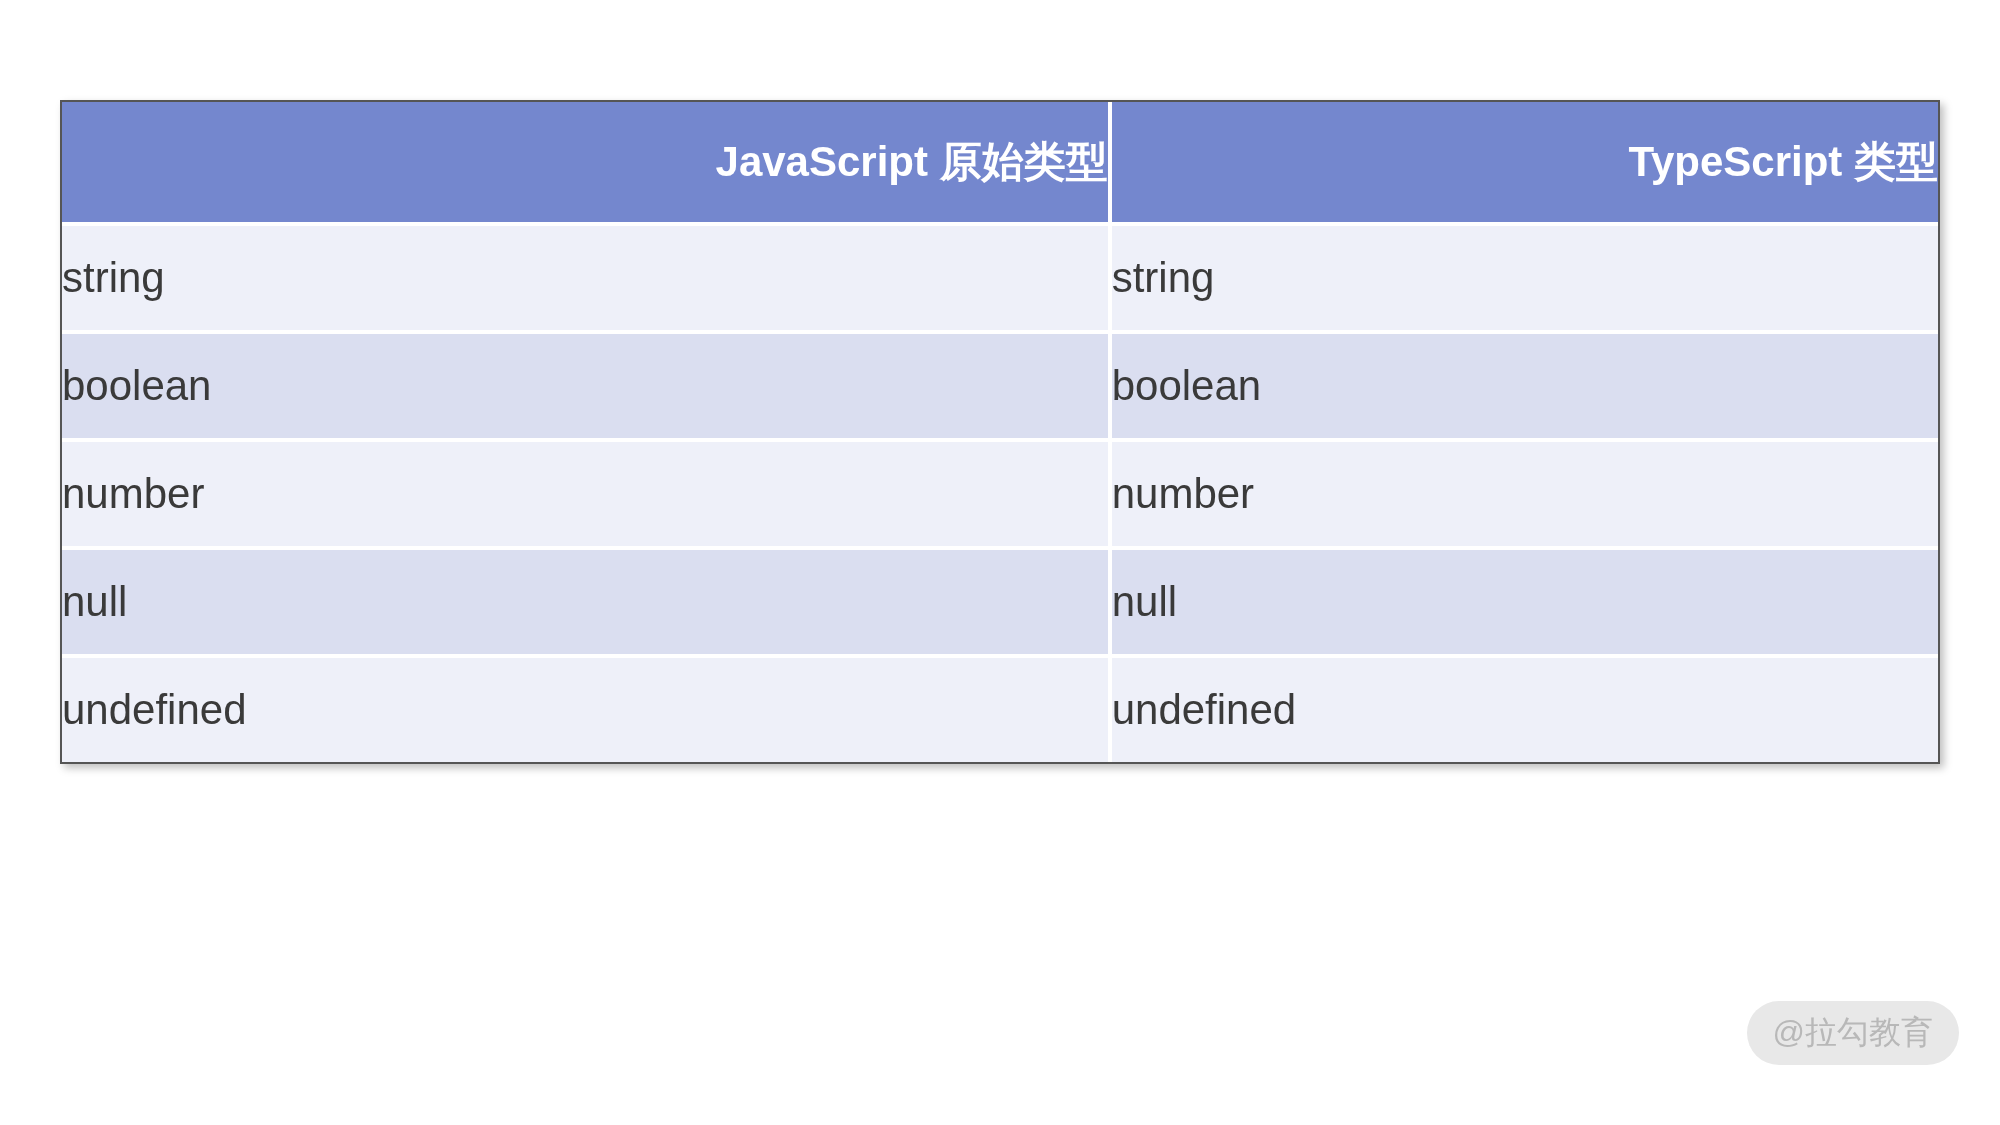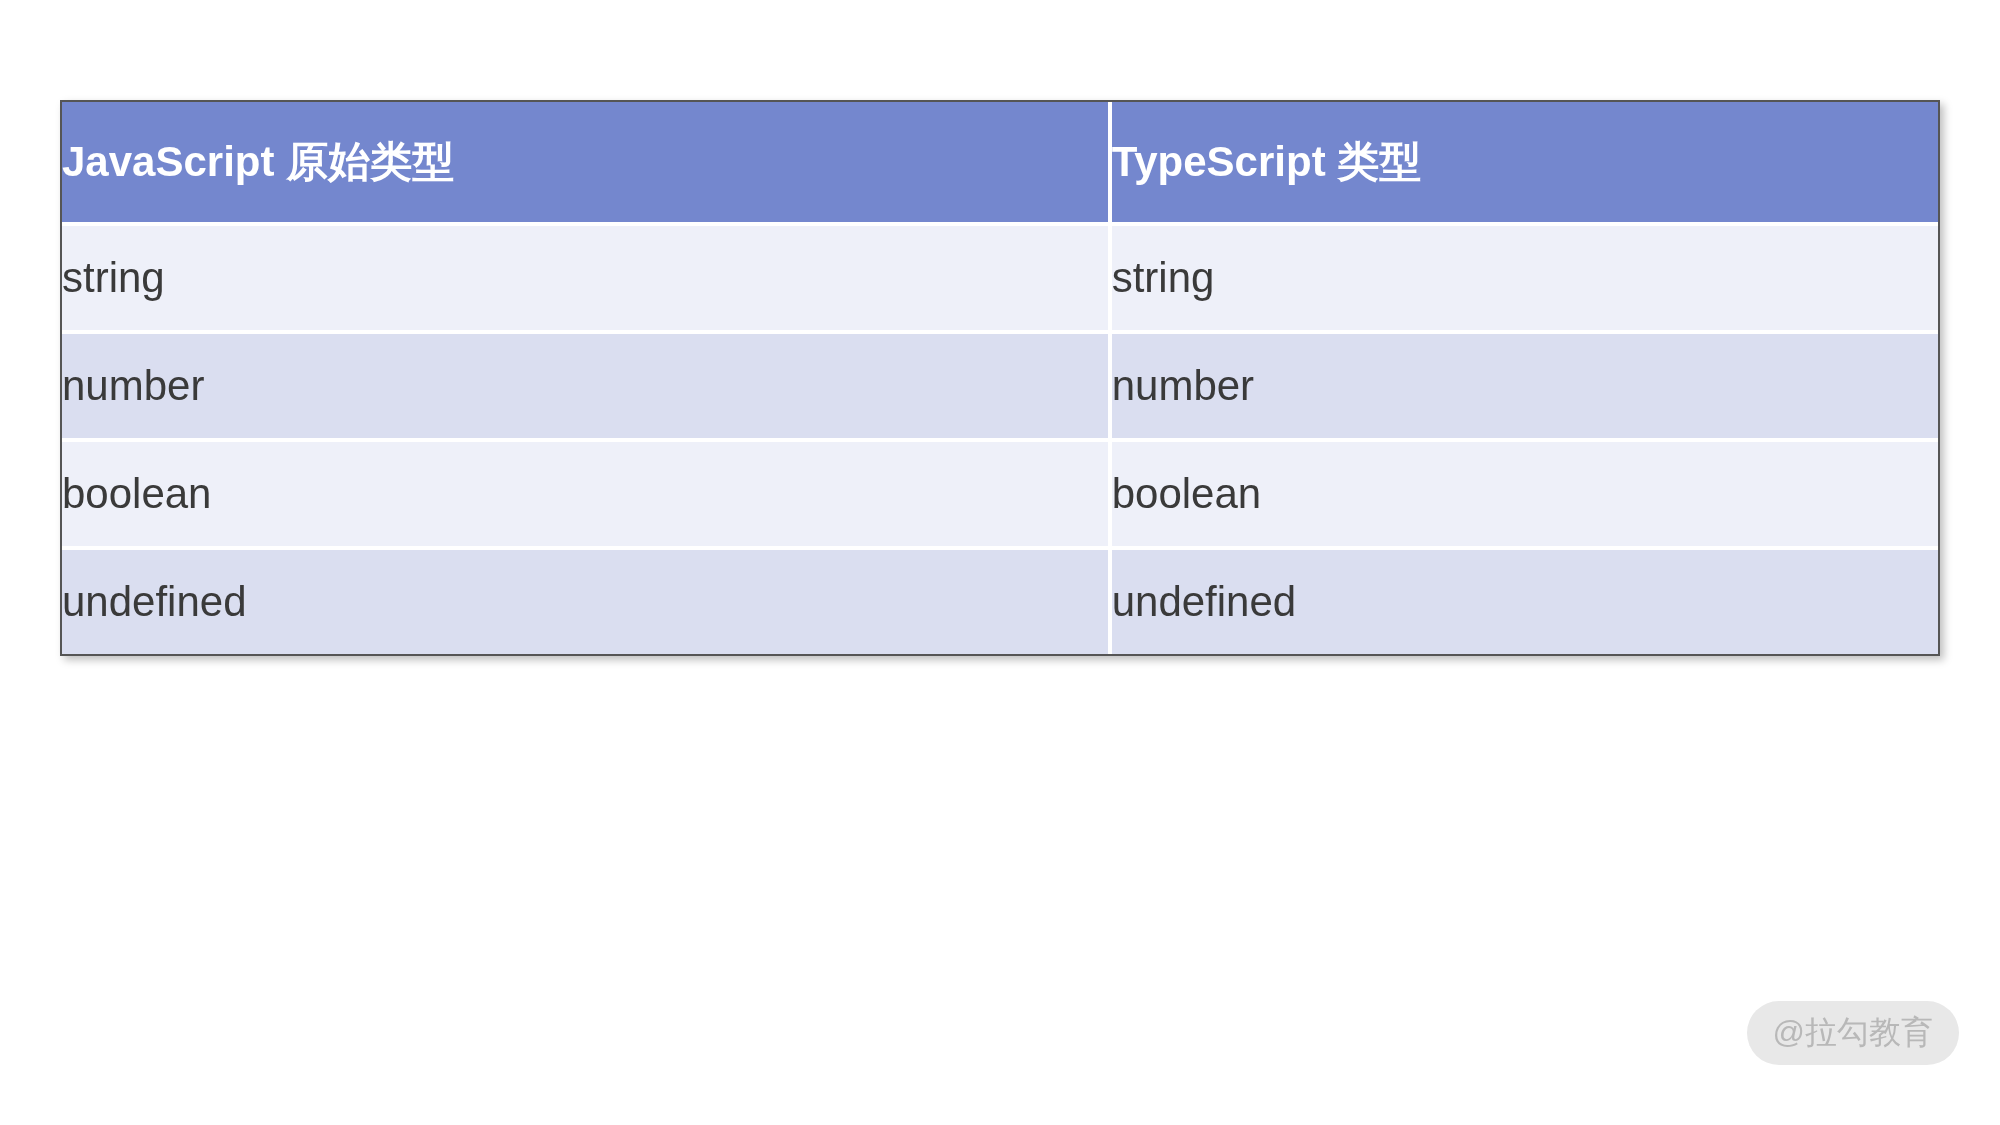--- a/index.html
+++ b/index.html
@@ -28,21 +28,21 @@
     table {
       width: 100%;
       border-collapse: collapse;
     }
     thead th {
       background: #7487ce;
       color: #ffffff;
       font-size: 42px;
       font-weight: 700;
       padding: 32px 0;
-      text-align: left;
+      text-align: right;
       border-right: 4px solid #ffffff;
     }
     thead th:last-child {
       border-right: none;
       margin-top: 41px;
     }
     tbody td {
       color: #3a3a3a;
       font-size: 42px;
       font-weight: 400;
@@ -82,26 +82,30 @@
         <th>JavaScript 原始类型</th>
         <th>TypeScript 类型</th>
       </tr>
     </thead>
     <tbody>
       <tr>
         <td>string</td>
         <td>string</td>
       </tr>
       <tr>
+        <td>boolean</td>
+        <td>boolean</td>
+      </tr>
+      <tr>
         <td>number</td>
         <td>number</td>
       </tr>
       <tr>
-        <td>boolean</td>
-        <td>boolean</td>
+        <td>null</td>
+        <td>null</td>
       </tr>
       <tr>
         <td>undefined</td>
         <td>undefined</td>
       </tr>
     </tbody>
   </table>
 </div>
 
 <div class="watermark">@拉勾教育</div>

